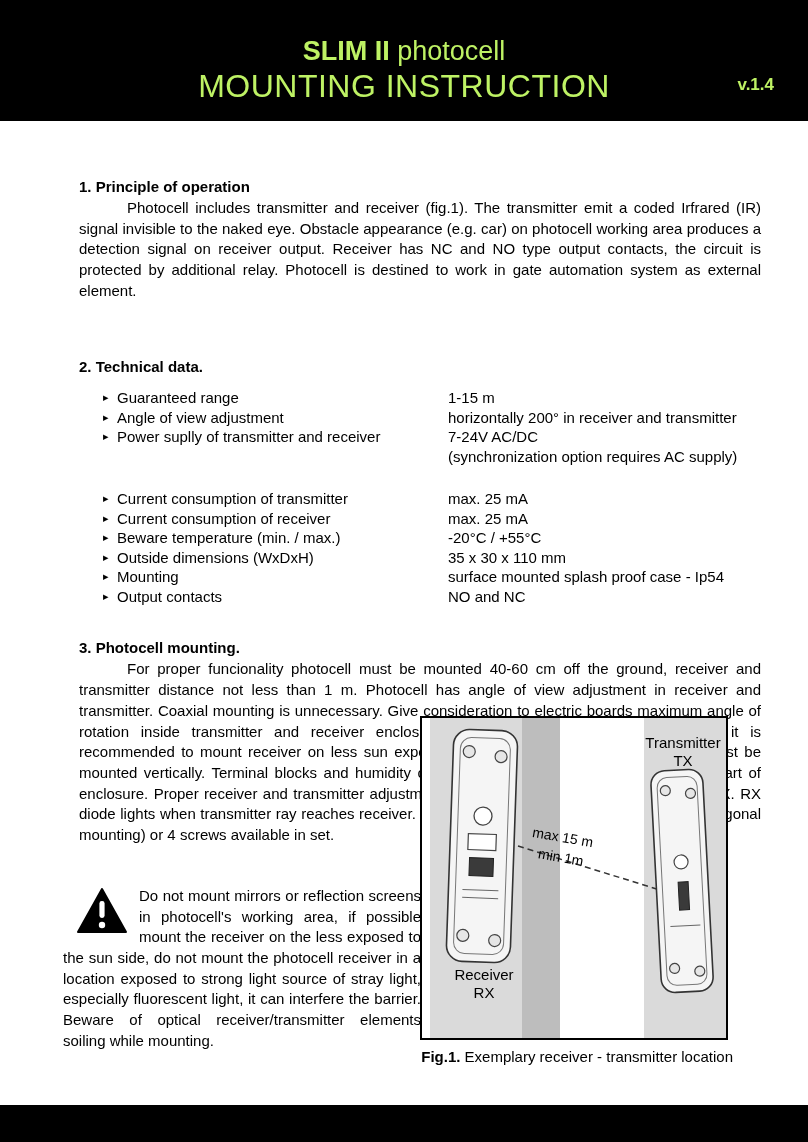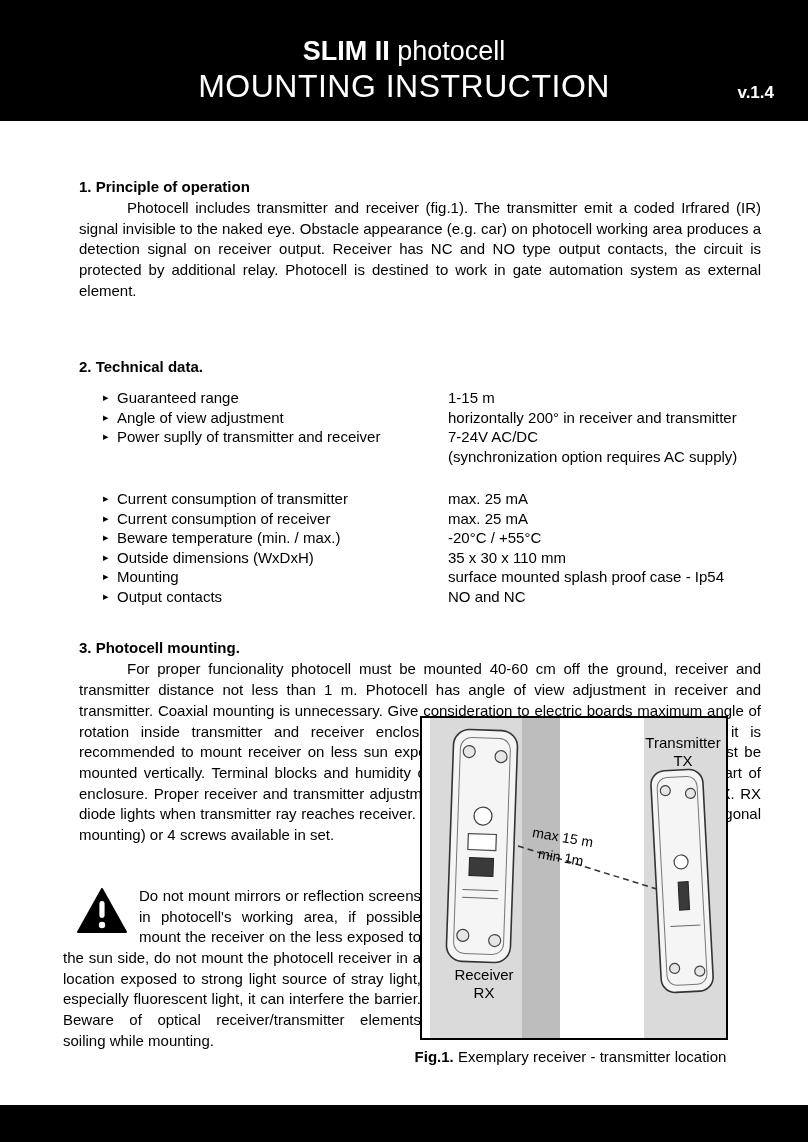--- a/index.html
+++ b/index.html
@@ -4,27 +4,27 @@
 <style>
   * { margin:0; padding:0; box-sizing:border-box; }
   body { background:#888; font-family:"Liberation Sans", sans-serif; }
   .page {
     width:808px; height:1142px; position:relative; margin:0 auto;
     background:#fff; color:#000; font-size:15px; overflow:hidden;
   }
   
   .header {
     position:absolute; top:0; left:0; width:808px; height:121px;
-    background:#000; color:#ffffff; text-align:center;
+    background:#000; color:#bef264; text-align:center;
   }
   .header .title { padding-top:36px; font-size:27px; line-height:1.15; }
   .header .title b { font-weight:bold; }
   .header .subtitle { font-size:32px; letter-spacing:0.5px; line-height:1.2; }
   .header .version {
-    position:absolute; right:34px; bottom:18px;
+    position:absolute; right:34px; bottom:26px;
     font-size:17px; font-weight:bold;
   }
   
   .footer {
     position:absolute; bottom:0; left:0; width:808px; height:37px; background:#000;
   }
   
   .content { position:absolute; top:121px; left:16px; width:808px; padding:16px 63px; }
   .sec-heading { font-weight:bold; font-size:15px; }
   #sec1-heading { margin-top:41px; }
@@ -48,21 +48,21 @@
     position:absolute; left:63px; top:170px; width:358px;
     text-align:justify; line-height:1.38;
   }
   .warn-icon { float:left; width:50px; height:46px; margin:2px 12px 4px 14px; }
   .figure-box {
     position:absolute; left:420px; top:0; width:308px; height:324px;
     border:2px solid #000; background:#fff;
   }
   .figure-caption {
     position:absolute; left:408px; top:332px; width:325px;
-    text-align:center; font-size:15px;
+    text-align:right; font-size:15px;
   }
   .figure-caption b { font-weight:bold; }
   svg text { font-family:"Liberation Sans", sans-serif; }
 </style>
 </head>
 <body>
 
 <div class="page">
 
   <div class="header">

